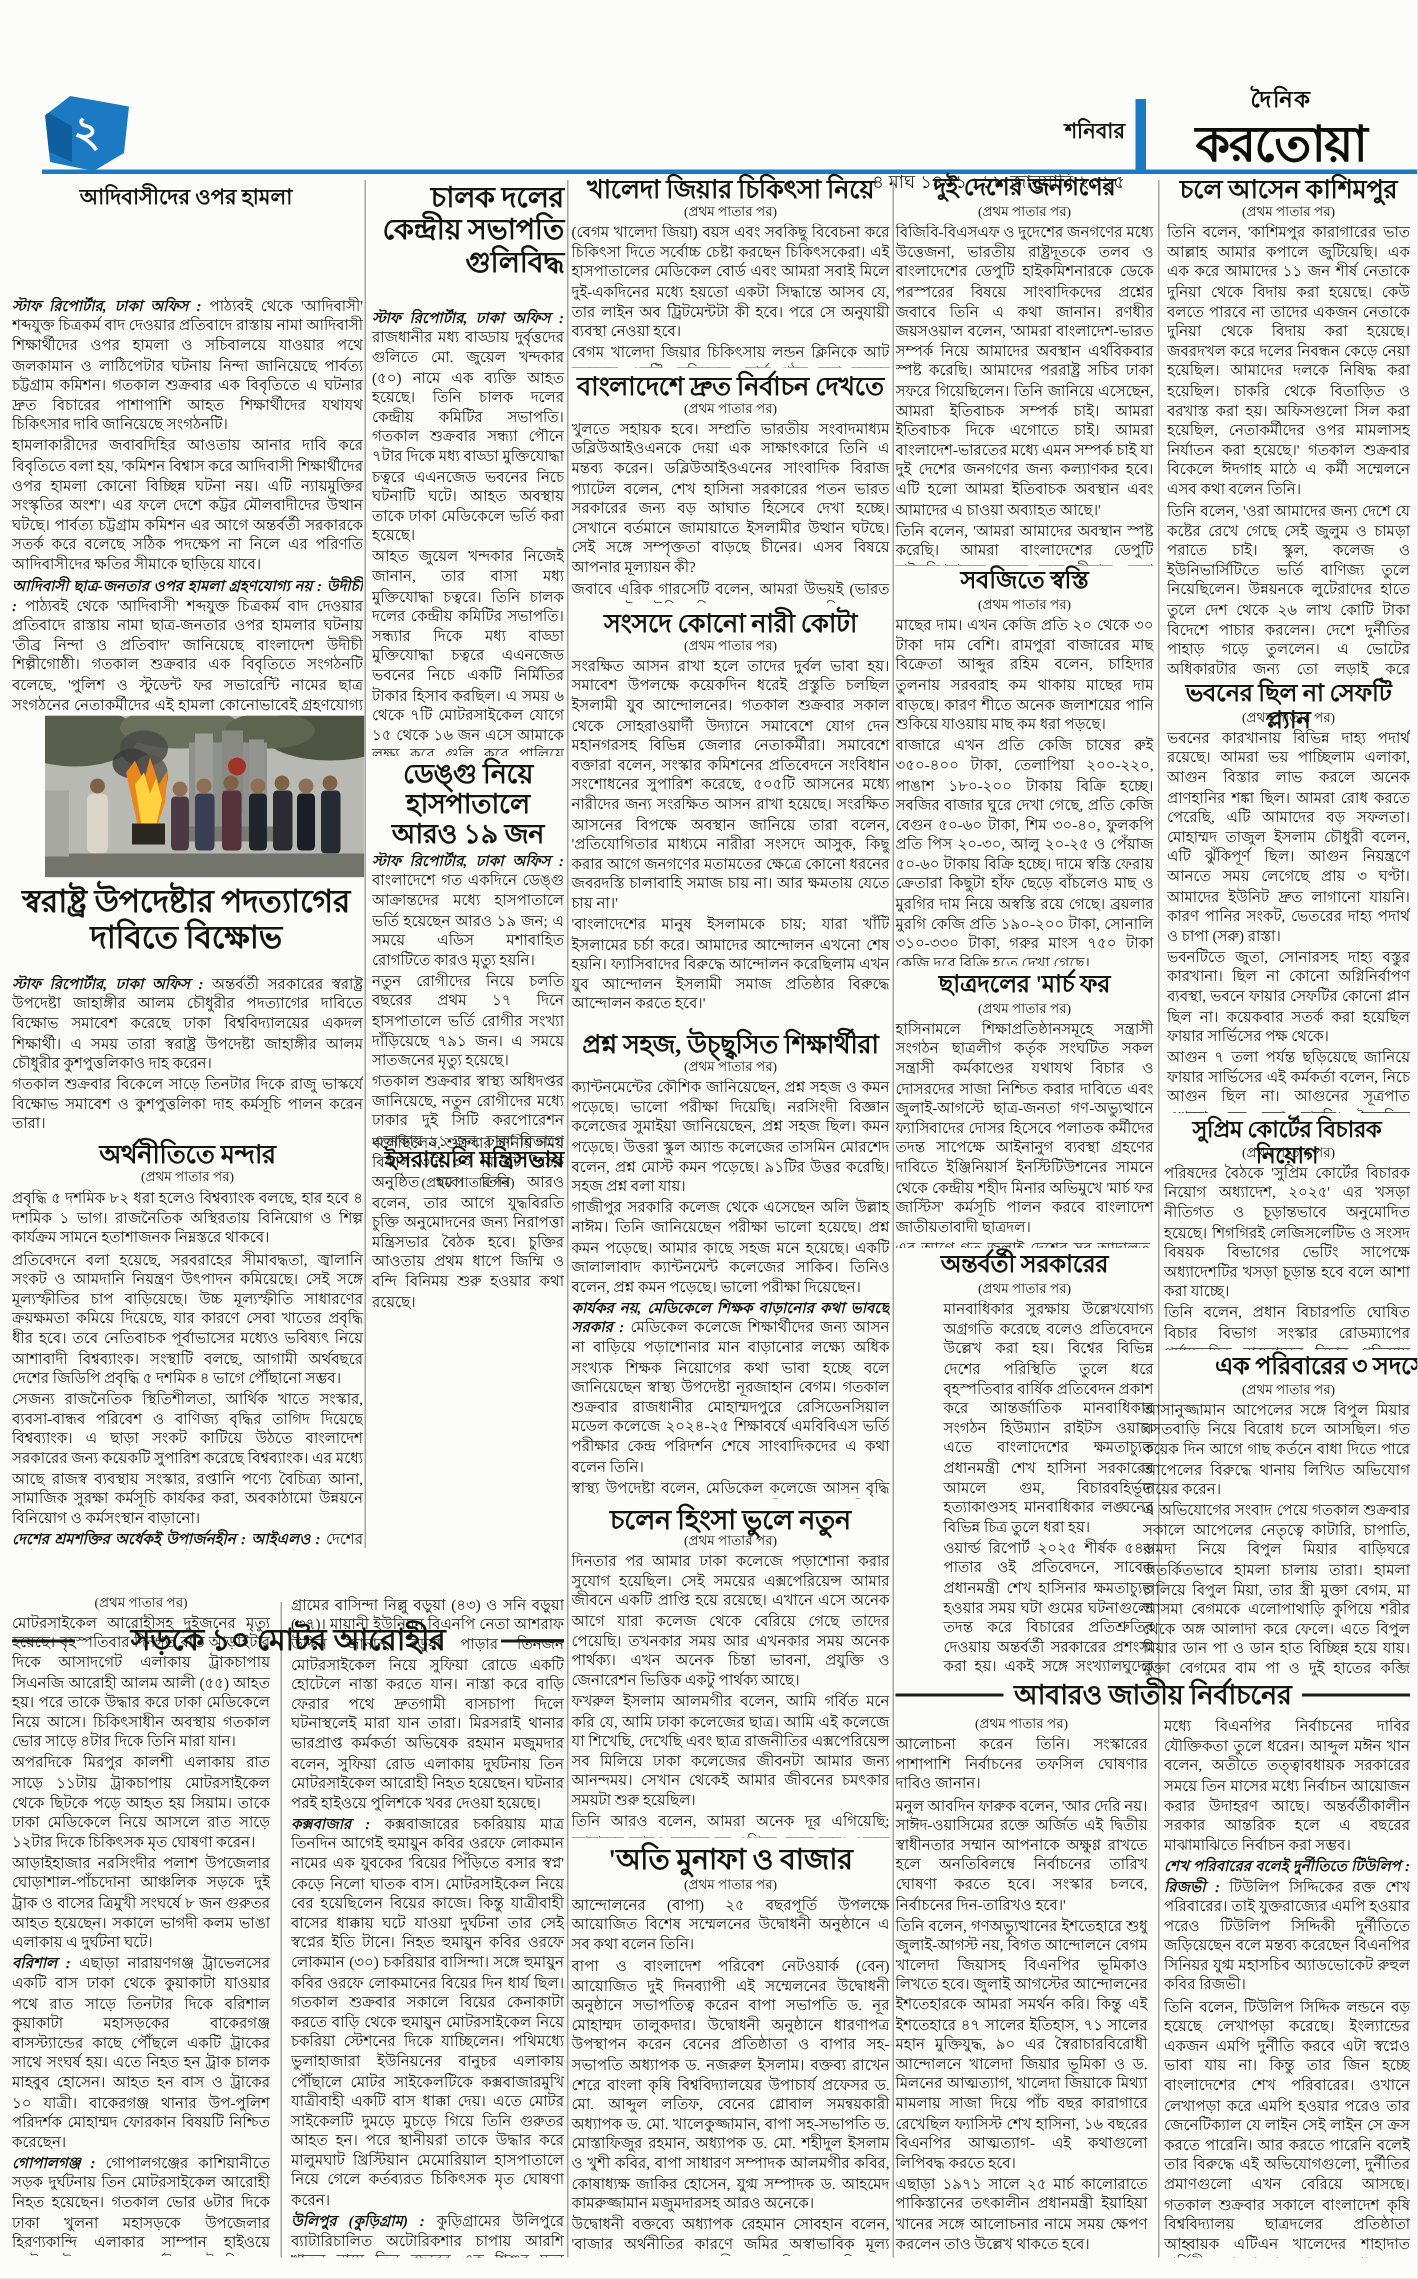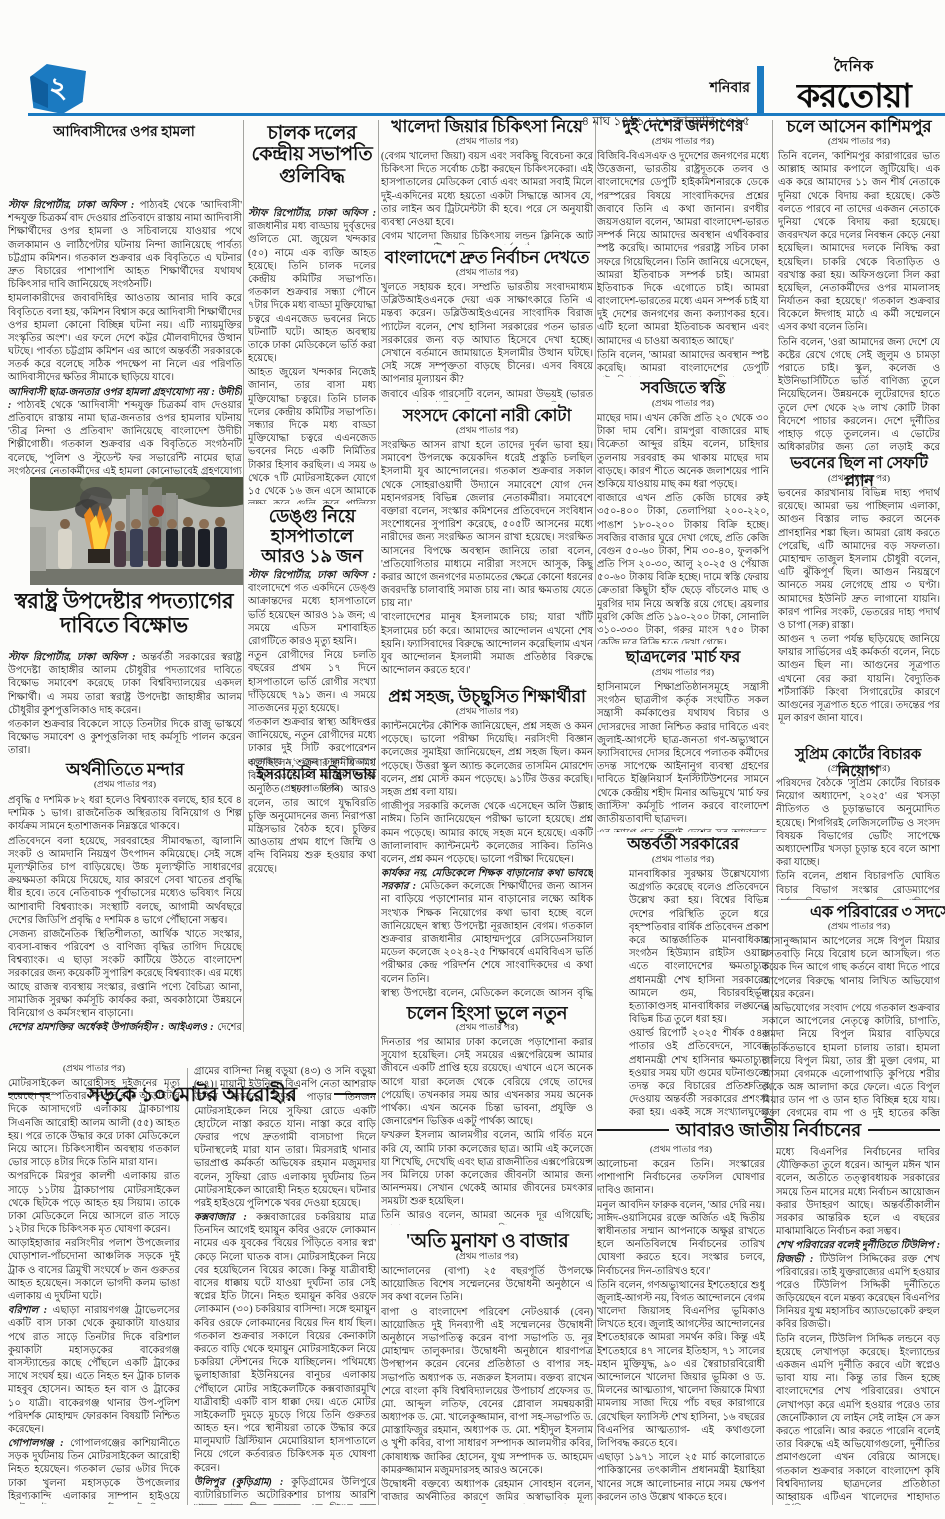--- a/index.html
+++ b/index.html
@@ -142,21 +142,21 @@
       <p>আড়াইহাজার নরসিংদীর পলাশ উপজেলার ঘোড়াশাল-পাঁচদোনা আঞ্চলিক সড়কে দুই ট্রাক ও বাসের ত্রিমুখী সংঘর্ষে ৮ জন গুরুতর আহত হয়েছেন। সকালে ভাগদী কলম ভাঙা এলাকায় এ দুর্ঘটনা ঘটে।</p>
       <p><b>বরিশাল : </b>এছাড়া নারায়ণগঞ্জ ট্রাভেলসের একটি বাস ঢাকা থেকে কুয়াকাটা যাওয়ার পথে রাত সাড়ে তিনটার দিকে বরিশাল কুয়াকাটা মহাসড়কের বাকেরগঞ্জ বাসস্ট্যান্ডের কাছে পৌঁছলে একটি ট্রাকের সাথে সংঘর্ষ হয়। এতে নিহত হন ট্রাক চালক মাহবুব হোসেন। আহত হন বাস ও ট্রাকের ১০ যাত্রী। বাকেরগঞ্জ থানার উপ-পুলিশ পরিদর্শক মোহাম্মদ ফোরকান বিষয়টি নিশ্চিত করেছেন।</p>
       <p><b>গোপালগঞ্জ : </b>গোপালগঞ্জের কাশিয়ানীতে সড়ক দুর্ঘটনায় তিন মোটরসাইকেল আরোহী নিহত হয়েছেন। গতকাল ভোর ৬টার দিকে ঢাকা খুলনা মহাসড়কে উপজেলার হিরণ্যকান্দি এলাকার সাম্পান হাইওয়ে রেস্টুরেন্টের সামনে এ দুর্ঘটনা ঘটে। নিহতরা হলেন- কাশিয়ানী উপজেলার পোনা গ্রামের বিষ্ণু দাসের ছেলে লিপু দাস (১৮)। একই এলাকার বাবুল নাগের ছেলে বিশাল নাগ (১৯) ও মনির মৃধার ছেলে হৃদয় মৃধা (১৮)। এরমধ্যে দীপু দাস নবম শ্রেণি ও বিশাল নাগ অষ্টম শ্রেণির শিক্ষার্থী।</p>
     </div>
   <div class="abs body-text" style="left:194px;top:1064px;width:182px;height:441px;">
       <p>গ্রামের বাসিন্দা নিল্লু বড়ুয়া (৪৩) ও সনি বড়ুয়া (৩৭)। মায়ানী ইউনিয়ন বিএনপি নেতা আশরাফ উদ্দিন জানান, বড়ুয়া পাড়ার তিনজন মোটরসাইকেল নিয়ে সুফিয়া রোডে একটি হোটেলে নাস্তা করতে যান। নাস্তা করে বাড়ি ফেরার পথে দ্রুতগামী বাসচাপা দিলে ঘটনাস্থলেই মারা যান তারা। মিরসরাই থানার ভারপ্রাপ্ত কর্মকর্তা অভিষেক রহমান মজুমদার বলেন, সুফিয়া রোড এলাকায় দুর্ঘটনায় তিন মোটরসাইকেল আরোহী নিহত হয়েছেন। ঘটনার পরই হাইওয়ে পুলিশকে খবর দেওয়া হয়েছে।</p>
       <p><b>কক্সবাজার : </b>কক্সবাজারের চকরিয়ায় মাত্র তিনদিন আগেই হুমায়ুন কবির ওরফে লোকমান নামের এক যুবকের 'বিয়ের পিঁড়িতে বসার স্বপ্ন' কেড়ে নিলো ঘাতক বাস। মোটরসাইকেল নিয়ে বের হয়েছিলেন বিয়ের কাজে। কিন্তু যাত্রীবাহী বাসের ধাক্কায় ঘটে যাওয়া দুর্ঘটনা তার সেই স্বপ্নের ইতি টানে। নিহত হুমায়ুন কবির ওরফে লোকমান (৩০) চকরিয়ার বাসিন্দা। সঙ্গে হুমায়ুন কবির ওরফে লোকমানের বিয়ের দিন ধার্য ছিল। গতকাল শুক্রবার সকালে বিয়ের কেনাকাটা করতে বাড়ি থেকে হুমায়ুন মোটরসাইকেল নিয়ে চকরিয়া স্টেশনের দিকে যাচ্ছিলেন। পথিমধ্যে ভুলাহাজারা ইউনিয়নের বানুচর এলাকায় পৌঁছালে মোটর সাইকেলটিকে কক্সবাজারমুখি যাত্রীবাহী একটি বাস ধাক্কা দেয়। এতে মোটর সাইকেলটি দুমড়ে মুচড়ে গিয়ে তিনি গুরুতর আহত হন। পরে স্থানীয়রা তাকে উদ্ধার করে মালুমঘাট খ্রিস্টিয়ান মেমোরিয়াল হাসপাতালে নিয়ে গেলে কর্তব্যরত চিকিৎসক মৃত ঘোষণা করেন।</p>
       <p><b>উলিপুর (কুড়িগ্রাম) : </b>কুড়িগ্রামের উলিপুরে ব্যাটারিচালিত অটোরিকশার চাপায় আরশি খাতুন নামে তিন বছরের এক শিশুর মৃত্যু হয়েছে। গতকাল শুক্রবার বিকেল ৪টায় উপজেলার দুর্গাপুর ইউনিয়নের মুড়িয়াভারা মোড়ে এ ঘটনা ঘটে। আরশি ওই এলাকার এজাবুল হকের মেয়ে। এ ঘটনায় আরও তিন অটোযাত্রী আহত হয়েছেন বলে জানা গেছে। প্রত্যক্ষদর্শীরা জানান, এজাবুল হক তার কন্যা শিশু আরশি খাতুনকে নিয়ে মোড়ের দোকানে আসছিলেন। শিশুটি বিস্কুট নিয়ে বাড়ি ফেরার পথে রামনগঞ্জ থেকে ছেড়ে আসা একটি দ্রুতগতির অটোরিকশা তাকে চাপা দেয়। এ সময় ওই অটোরিকশায় থাকা আরো তিন যাত্রী আহত হন। পরে স্থানীয়রা তাদের উদ্ধার করে উপজেলা স্বাস্থ্য কমপ্লেক্সে নিয়ে গেলে কর্তব্যরত চিকিৎসক আরশি খাতুনকে মৃত ঘোষণা করেন। উলিপুর থানার অফিসার ইনচার্জ (ওসি) জিল্লুর রহমান ঘটনার সত্যতা নিশ্চিত করেছেন।</p>
     </div>
 
-  <div class="abs headline" style="left:248px;top:122px;width:128px;font-size:19px;">চালক দলের কেন্দ্রীয় সভাপতি গুলিবিদ্ধ</div>
+  <div class="abs headline" style="left:248px;top:122px;width:128px;font-size:19px;text-align:right;">চালক দলের কেন্দ্রীয় সভাপতি গুলিবিদ্ধ</div>
   <div class="abs body-text" style="left:248px;top:206px;width:128px;height:298px;">
       <p><b>স্টাফ রিপোর্টার, ঢাকা অফিস : </b>রাজধানীর মধ্য বাড্ডায় দুর্বৃত্তদের গুলিতে মো. জুয়েল খন্দকার (৫০) নামে এক ব্যক্তি আহত হয়েছে। তিনি চালক দলের কেন্দ্রীয় কমিটির সভাপতি। গতকাল শুক্রবার সন্ধ্যা পৌনে ৭টার দিকে মধ্য বাড্ডা মুক্তিযোদ্ধা চত্বরে এএনজেড ভবনের নিচে ঘটনাটি ঘটে। আহত অবস্থায় তাকে ঢাকা মেডিকেলে ভর্তি করা হয়েছে।</p>
       <p>আহত জুয়েল খন্দকার নিজেই জানান, তার বাসা মধ্য মুক্তিযোদ্ধা চত্বরে। তিনি চালক দলের কেন্দ্রীয় কমিটির সভাপতি। সন্ধ্যার দিকে মধ্য বাড্ডা মুক্তিযোদ্ধা চত্বরে এএনজেড ভবনের নিচে একটি নির্মিতির টাকার হিসাব করছিল। এ সময় ৬ থেকে ৭টি মোটরসাইকেল যোগে ১৫ থেকে ১৬ জন এসে আমাকে লক্ষ্য করে গুলি করে পালিয়ে যায়। ভালের কথা মাথায় হেলমেট থাকায় চিনতে পারি নাই।</p>
     </div>
 
   <div class="abs headline" style="left:248px;top:506px;width:128px;font-size:18px;">ডেঙ্গু নিয়ে হাসপাতালে আরও ১৯ জন</div>
   <div class="abs body-text" style="left:248px;top:568px;width:128px;height:196px;">
       <p><b>স্টাফ রিপোর্টার, ঢাকা অফিস : </b>বাংলাদেশে গত একদিনে ডেঙ্গু আক্রান্তদের মধ্যে হাসপাতালে ভর্তি হয়েছেন আরও ১৯ জন; এ সময়ে এডিস মশাবাহিত রোগটিতে কারও মৃত্যু হয়নি।</p>
       <p>নতুন রোগীদের নিয়ে চলতি বছরের প্রথম ১৭ দিনে হাসপাতালে ভর্তি রোগীর সংখ্যা দাঁড়িয়েছে ৭৯১ জন। এ সময়ে সাতজনের মৃত্যু হয়েছে।</p>
       <p>গতকাল শুক্রবার স্বাস্থ্য অধিদপ্তর জানিয়েছে, নতুন রোগীদের মধ্যে ঢাকার দুই সিটি করপোরেশন এলাকায় ১১ জন, ঢাকা বিভাগে তিনজন, চট্টগ্রাম বিভাগে দুইজন এবং ময়মনসিংহ, রাজশাহী ও রংপুর বিভাগে একজন করে হাসপাতালে ভর্তি হয়েছেন। বর্তমানে দেশের বিভিন্ন হাসপাতালে ভর্তি রয়েছেন ২৫৪ জন। তাদের মধ্যে ঢাকার বিভিন্ন হাসপাতালে ১৩৮ জন ও ঢাকার বাইরের বিভিন্ন হাসপাতালে রয়েছেন ১১৬ জন।</p>
@@ -246,20 +246,21 @@
   <div class="abs cont" style="left:778px;top:137px;width:162px;">(প্রথম পাতার পর)</div>
   <div class="abs body-text" style="left:778px;top:149px;width:162px;height:302px;">
       <p>তিনি বলেন, 'কাশিমপুর কারাগারের ভাত আল্লাহ আমার কপালে জুটিয়েছি। এক এক করে আমাদের ১১ জন শীর্ষ নেতাকে দুনিয়া থেকে বিদায় করা হয়েছে। কেউ বলতে পারবে না তাদের একজন নেতাকে দুনিয়া থেকে বিদায় করা হয়েছে। জবরদখল করে দলের নিবন্ধন কেড়ে নেয়া হয়েছিল। আমাদের দলকে নিষিদ্ধ করা হয়েছিল। চাকরি থেকে বিতাড়িত ও বরখাস্ত করা হয়। অফিসগুলো সিল করা হয়েছিল, নেতাকর্মীদের ওপর মামলাসহ নির্যাতন করা হয়েছে।' গতকাল শুক্রবার বিকেলে ঈদগাহ মাঠে এ কর্মী সম্মেলনে এসব কথা বলেন তিনি।</p>
       <p>তিনি বলেন, 'ওরা আমাদের জন্য দেশে যে কষ্টের রেখে গেছে সেই জুলুম ও চামড়া পরাতে চাই। স্কুল, কলেজ ও ইউনিভার্সিটিতে ভর্তি বাণিজ্য তুলে নিয়েছিলেন। উন্নয়নকে লুটেরাদের হাতে তুলে দেশ থেকে ২৬ লাখ কোটি টাকা বিদেশে পাচার করলেন। দেশে দুর্নীতির পাহাড় গড়ে তুললেন। এ ভোটের অধিকারটার জন্য তো লড়াই করে স্বাধীনতা অর্জন হয়েছিল। পাকিস্তানিরা এ ভোটের মূল্য দেয়নি বলে জানবাজি রেখে যুদ্ধ করেছিল, এটাই তো আপনারা শেষ করে দেশ ও নির্বাচন ব্যবস্থাকে ধ্বংস করে নিয়েছেন।'</p>
     </div>
 
   <div class="abs headline" style="left:776px;top:454px;width:166px;font-size:16px;">ভবনের ছিল না সেফটি প্ল্যান</div>
   <div class="abs cont" style="left:778px;top:474px;width:162px;">(প্রথম পাতার পর)</div>
   <div class="abs body-text" style="left:778px;top:486px;width:162px;height:256px;">
       <p>ভবনের কারখানায় বিভিন্ন দাহ্য পদার্থ রয়েছে। আমরা ভয় পাচ্ছিলাম এলাকা, আগুন বিস্তার লাভ করলে অনেক প্রাণহানির শঙ্কা ছিল। আমরা রোধ করতে পেরেছি, এটি আমাদের বড় সফলতা। মোহাম্মদ তাজুল ইসলাম চৌধুরী বলেন, এটি ঝুঁকিপূর্ণ ছিল। আগুন নিয়ন্ত্রণে আনতে সময় লেগেছে প্রায় ৩ ঘণ্টা। আমাদের ইউনিট দ্রুত লাগানো যায়নি। কারণ পানির সংকট, ভেতরের দাহ্য পদার্থ ও চাপা (সরু) রাস্তা।</p>
+      <p>ভবনটিতে জুতা, সোনারসহ দাহ্য বস্তুর কারখানা। ছিল না কোনো অগ্নিনির্বাপণ ব্যবস্থা, ভবনে ফায়ার সেফটির কোনো প্লান ছিল না। কয়েকবার সতর্ক করা হয়েছিল ফায়ার সার্ভিসের পক্ষ থেকে।</p>
       <p>আগুন ৭ তলা পর্যন্ত ছড়িয়েছে জানিয়ে ফায়ার সার্ভিসের এই কর্মকর্তা বলেন, নিচে আগুন ছিল না। আগুনের সূত্রপাত এখনো বের করা যায়নি। বৈদ্যুতিক শর্টসার্কিট কিংবা সিগারেটের কারণে আগুনের সূত্রপাত হতে পারে। তদন্তের পর মূল কারণ জানা যাবে।</p>
     </div>
 
   <div class="abs headline" style="left:774px;top:746px;width:168px;font-size:15px;">সুপ্রিম কোর্টের বিচারক নিয়োগ</div>
   <div class="abs cont" style="left:776px;top:764px;width:166px;">(প্রথম পাতার পর)</div>
   <div class="abs body-text" style="left:776px;top:776px;width:164px;height:124px;">
       <p>পরিষদের বৈঠকে 'সুপ্রিম কোর্টের বিচারক নিয়োগ অধ্যাদেশ, ২০২৫' এর খসড়া নীতিগত ও চূড়ান্তভাবে অনুমোদিত হয়েছে। শিগগিরই লেজিসলেটিভ ও সংসদ বিষয়ক বিভাগের ভেটিং সাপেক্ষে অধ্যাদেশটির খসড়া চূড়ান্ত হবে বলে আশা করা যাচ্ছে।</p>
       <p>তিনি বলেন, প্রধান বিচারপতি ঘোষিত বিচার বিভাগ সংস্কার রোডম্যাপের পর্যায়ক্রমিক বাস্তবায়নে বিচার প্রক্রিয়ায় স্বচ্ছতা ও ন্যায্যতার প্রতিশ্রুতি নিশ্চিত হবে। গণসংযোগ কর্মকর্তা বলেন, বিচারক নিয়োগে প্রধান বিচারপতির নেতৃত্বাধীন কাউন্সিল গঠন করা হবে। আপিল বিভাগের জ্যেষ্ঠ বিচারকদের সম্মুখে বিচারে বিভিন্ন অংশীজনের এই রোডম্যাপে অন্যান্য বিষয়ের মধ্যে স্বাধীন 'জুডিশিয়াল আপয়েন্টমেন্ট কাউন্সিল' গুরুত্বারোপ করেন। এই বিষয়টি সরকারের দৃষ্টি আকর্ষণ করেছে। তিনি জানান, এরই ধারাবাহিকতায় দেশের উচ্চ আদালতের বিচারক নিয়োগে আইন, বিধিমালা প্রণয়নের পরিপ্রেক্ষিতে বৃহস্পতিবার 'সুপ্রিম কোর্টের বিচারক নিয়োগ অধ্যাদেশ, ২০২৫' এর খসড়া অনুমোদিত হয়।</p>
     </div>
 

